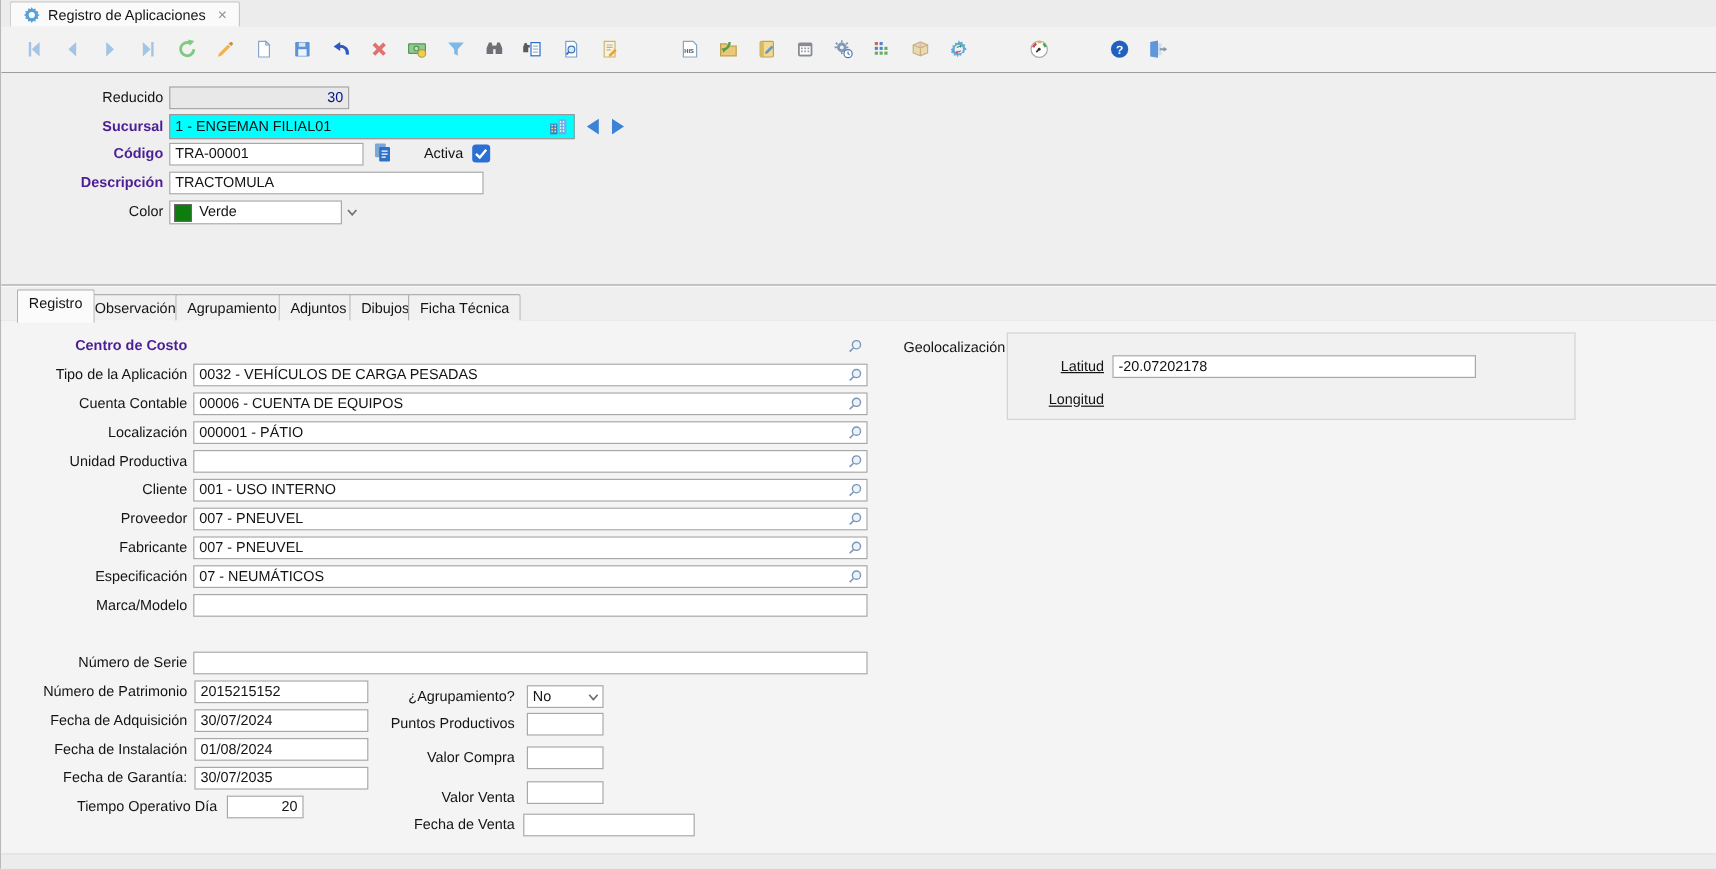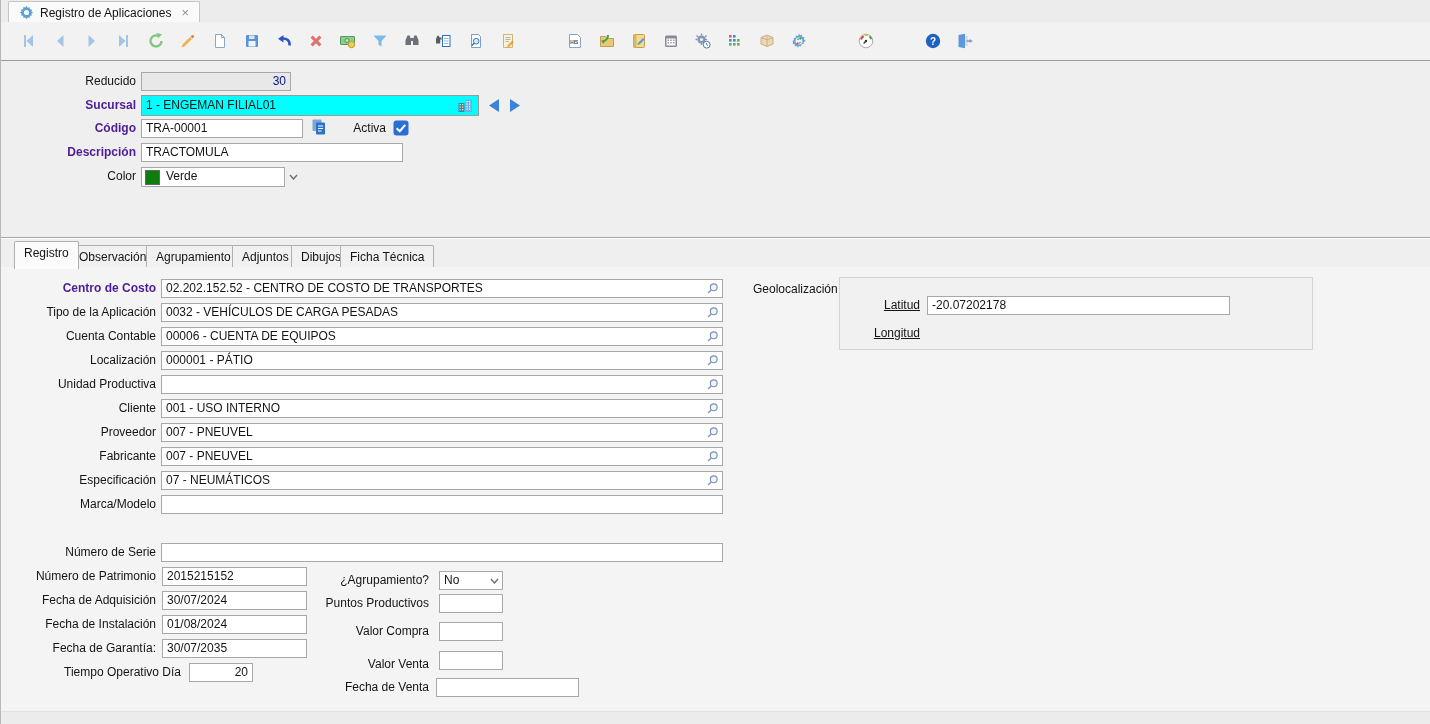--- a/index.html
+++ b/index.html
@@ -295,21 +295,20 @@
     <div class="tab" style="left:145px">Agrupamiento</div>
     <div class="tab" style="left:231px">Adjuntos</div>
     <div class="tab" style="left:290px">Dibujos</div>
     <div class="tab" style="left:339px">Ficha Técnica</div>
   </div>
 
   <div class="content">
 
     <div class="row" style="top:12px">
       <div class="lab blue">Centro de Costo</div>
-      <div class="fld" style="left:140px;width:562px">02.202.152.52 - CENTRO DE COSTO DE TRANSPORTES</div>
       <svg class="mag" width="13" height="13" viewBox="0 0 16 16">
           <circle cx="9.5" cy="6.5" r="4.2" fill="#eaf2fa" stroke="#7b96b5" stroke-width="1.4"></circle>
           <path stroke="#7b96b5" stroke-width="1.6" d="M6.4 9.9L2.5 13.6"></path>
         </svg>
     </div>
     <div class="row" style="top:36px">
       <div class="lab">Tipo de la Aplicación</div>
       <div class="fld" style="left:140px;width:562px">0032 - VEHÍCULOS DE CARGA PESADAS</div>
       <svg class="mag" width="13" height="13" viewBox="0 0 16 16">
           <circle cx="9.5" cy="6.5" r="4.2" fill="#eaf2fa" stroke="#7b96b5" stroke-width="1.4"></circle>

